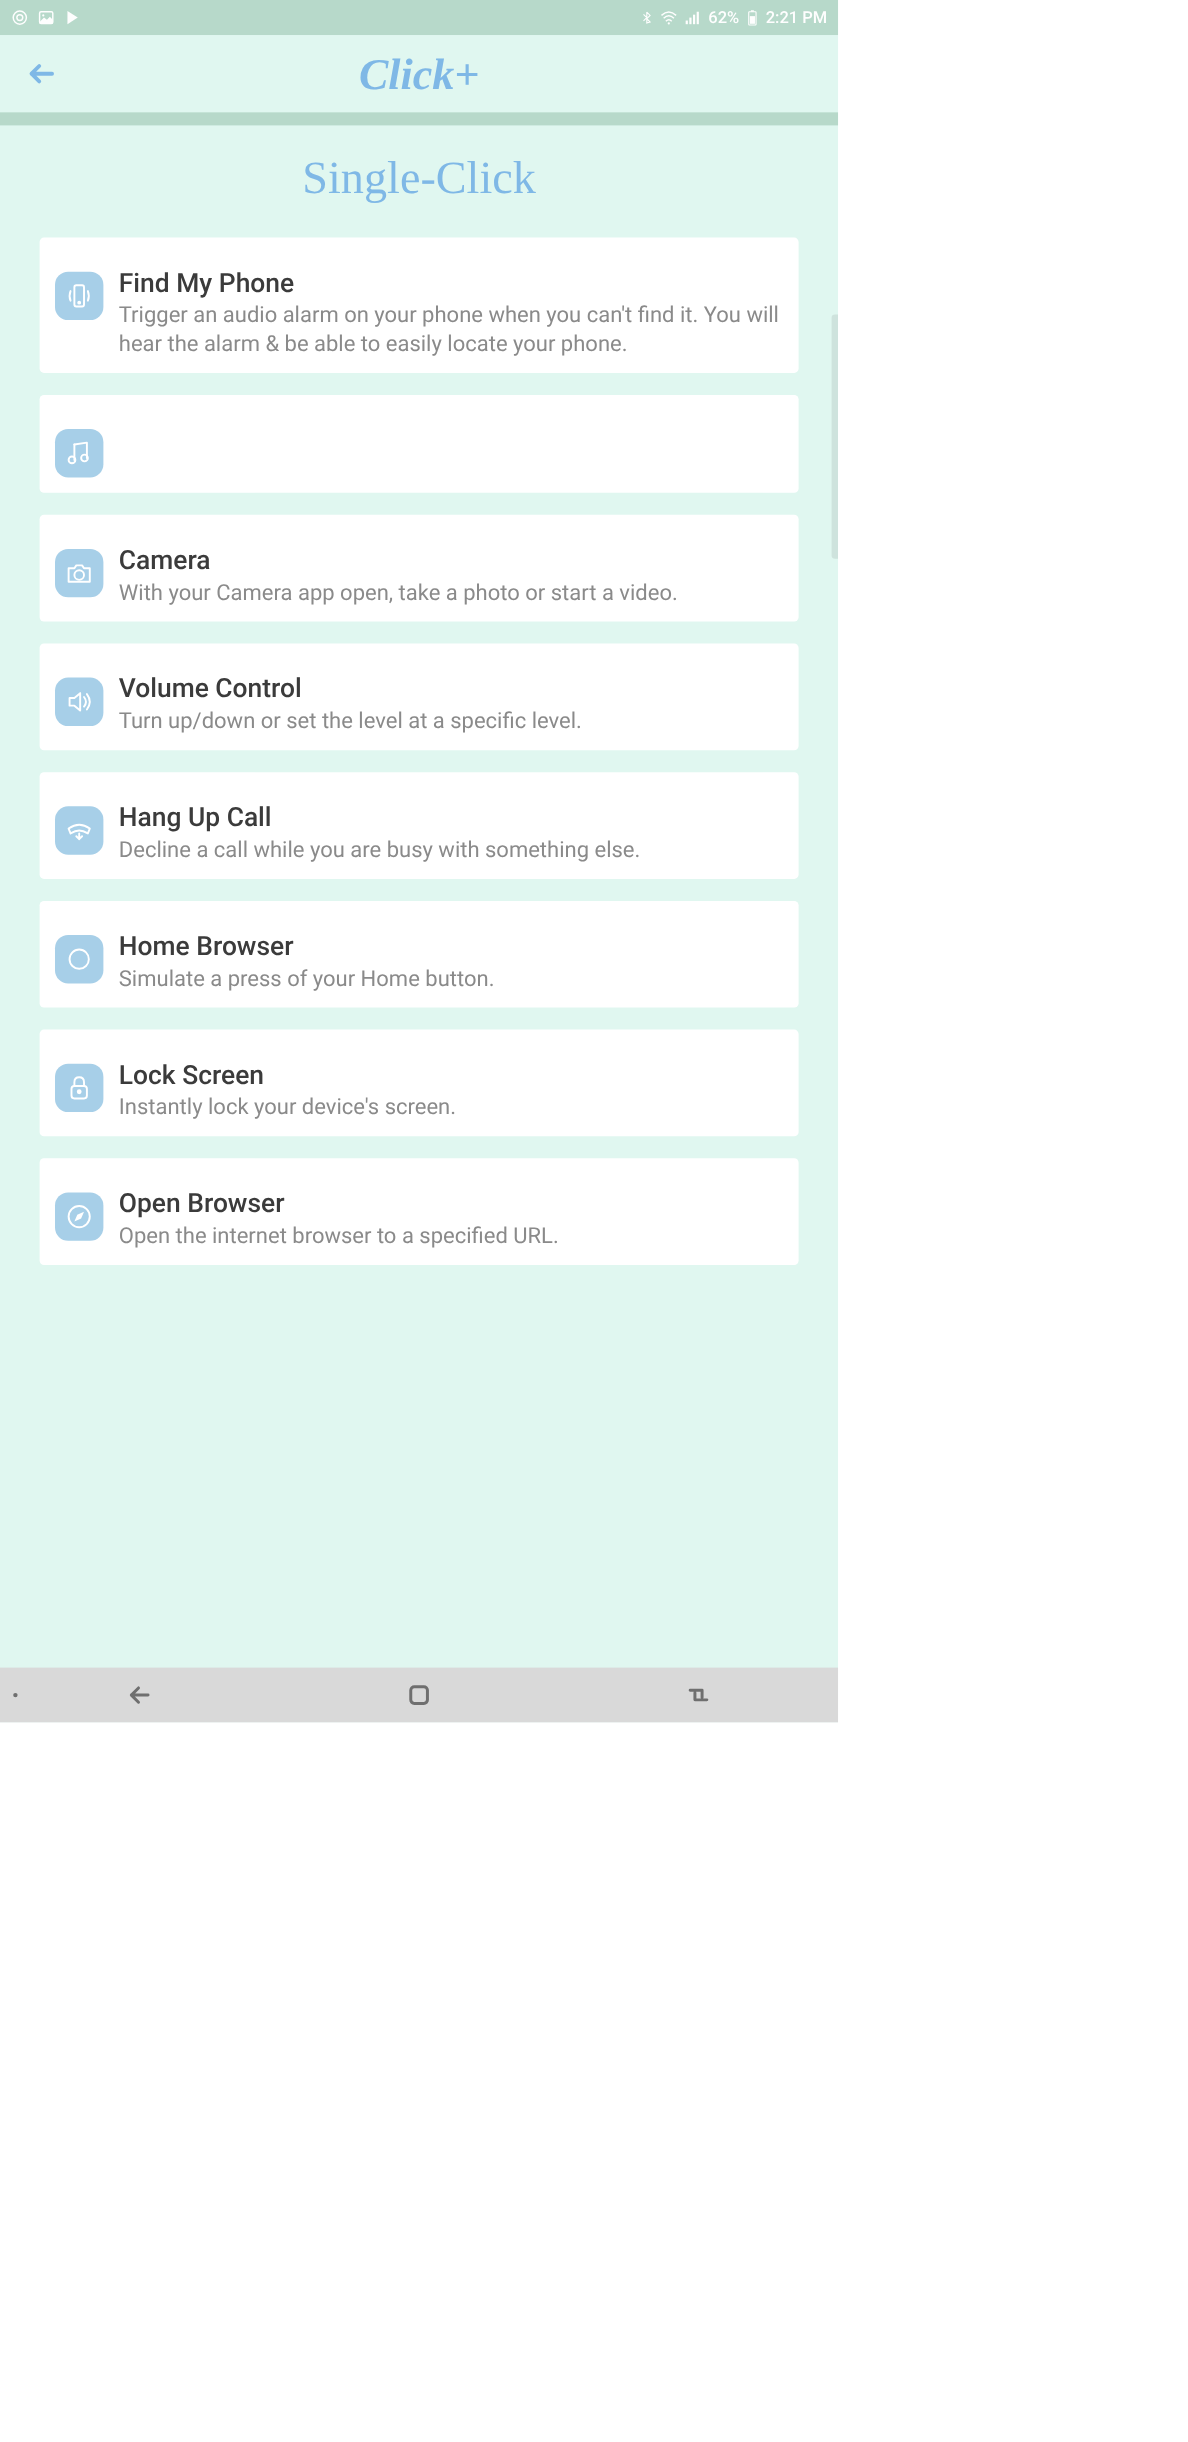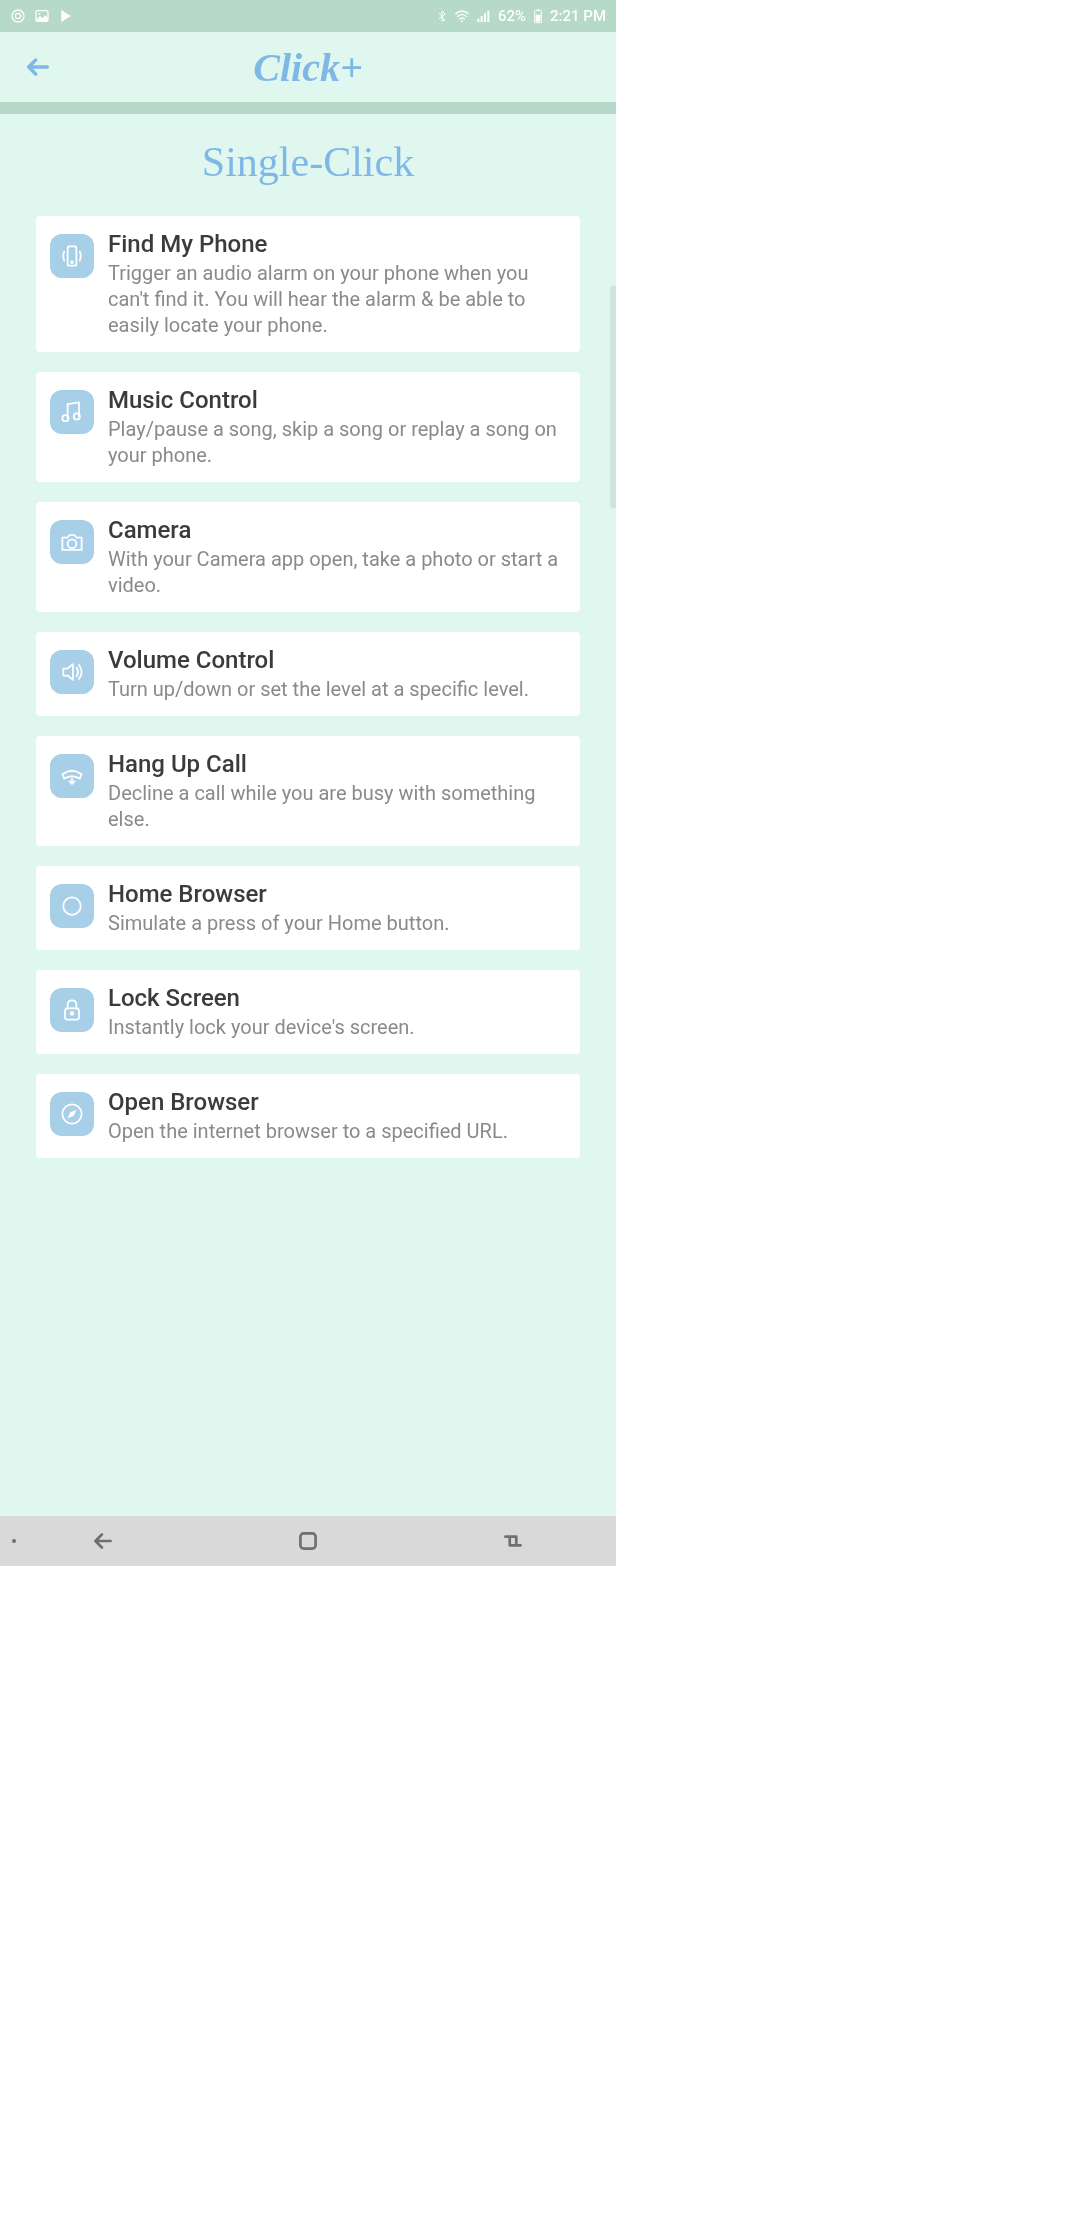--- a/index.html
+++ b/index.html
@@ -1,17 +1,17 @@
 <!DOCTYPE html>
 <html><head>
 <meta charset="utf-8">
 <style>
   * { margin: 0; padding: 0; box-sizing: border-box; }
   html, body { width: 762px; height: 1566px; overflow: hidden; font-family: -apple-system, BlinkMacSystemFont, "Segoe UI", Roboto, Helvetica, Arial, sans-serif; }
-  .screen { width: 616px; height: 1566px; background: #e0f7f0; display: flex; flex-direction: column; position: relative; }
+  .screen { width: 762px; height: 1566px; background: #e0f7f0; display: flex; flex-direction: column; position: relative; }
 
   
   .status-bar { height: 32px; background: #b7d9ca; display: flex; align-items: center; justify-content: space-between; padding: 0 10px; color: #fefefe; font-size: 15px; font-weight: 500; }
   .status-left { display: flex; gap: 8px; align-items: center; }
   .status-right { display: flex; gap: 6px; align-items: center; }
   .status-icon { width: 16px; height: 16px; display: inline-flex; align-items: center; justify-content: center; }
   .status-icon svg { width: 100%; height: 100%; fill: #fefefe; }
 
   
   .app-header { height: 70px; background: #e0f7f0; display: flex; align-items: center; position: relative; }
@@ -20,21 +20,21 @@
   .app-title { flex: 1; text-align: center; font-family: "Brush Script MT", cursive; font-size: 40px; font-weight: bold; color: #7fb8e6; font-style: italic; }
 
   
   .divider-bar { height: 12px; background: #b7d9ca; }
 
   
   .content { flex: 1; overflow-y: auto; padding: 0 36px; }
   .page-title { text-align: center; font-size: 42px; color: #7fb8e6; font-weight: 400; margin: 24px 0 30px; font-family: Liberation Serif, serif; }
 
   .card-list { display: flex; flex-direction: column; gap: 20px; padding-bottom: 20px; }
-  .card { background: #fff; border-radius: 4px; display: flex; align-items: flex-start; padding: 14px 16px 14px 14px; gap: 14px; min-height: 78px; }
+  .card { background: #fff; border-radius: 4px; display: flex; align-items: flex-start; padding: 27px 16px 14px 14px; gap: 14px; min-height: 78px; }
   .card-icon { width: 44px; height: 44px; border-radius: 12px; background: #a7cfe8; flex: 0 0 44px; display: flex; align-items: center; justify-content: center; margin-top: 4px; }
   .card-icon svg { width: 28px; height: 28px; stroke: #fff; fill: none; stroke-width: 2; stroke-linecap: round; stroke-linejoin: round; }
   .card-body { flex: 1; }
   .card-title { font-size: 24px; color: #3b3b3b; font-weight: 500; margin-bottom: 2px; }
   .card-desc { font-size: 20px; color: #8a8a8a; line-height: 1.3; }
 
   
   .scroll-indicator { position: absolute; right: 0; top: 286px; width: 6px; height: 222px; background: rgba(0,0,0,0.08); border-radius: 3px 0 0 3px; }
 
   
@@ -135,24 +135,20 @@
 
       <div class="card">
         <div class="card-icon">
           <svg viewBox="0 0 32 32">
               <path d="M11 7 L24 5 V21"></path>
               <circle cx="8.5" cy="23" r="3.5"></circle>
               <circle cx="21.5" cy="21" r="3.5"></circle>
               <path d="M11 7 V23"></path>
             </svg>
         </div>
-        <div class="card-body">
-          <div class="card-title">Music Control</div>
-          <div class="card-desc">Play/pause a song, skip a song or replay a song on your phone.</div>
-        </div>
       </div>
 
       <div class="card">
         <div class="card-icon">
           <svg viewBox="0 0 32 32">
               <path d="M5 11 H11 L13 8 H19 L21 11 H27 V25 H5 Z"></path>
               <circle cx="16" cy="18" r="5"></circle>
             </svg>
         </div>
         <div class="card-body">

